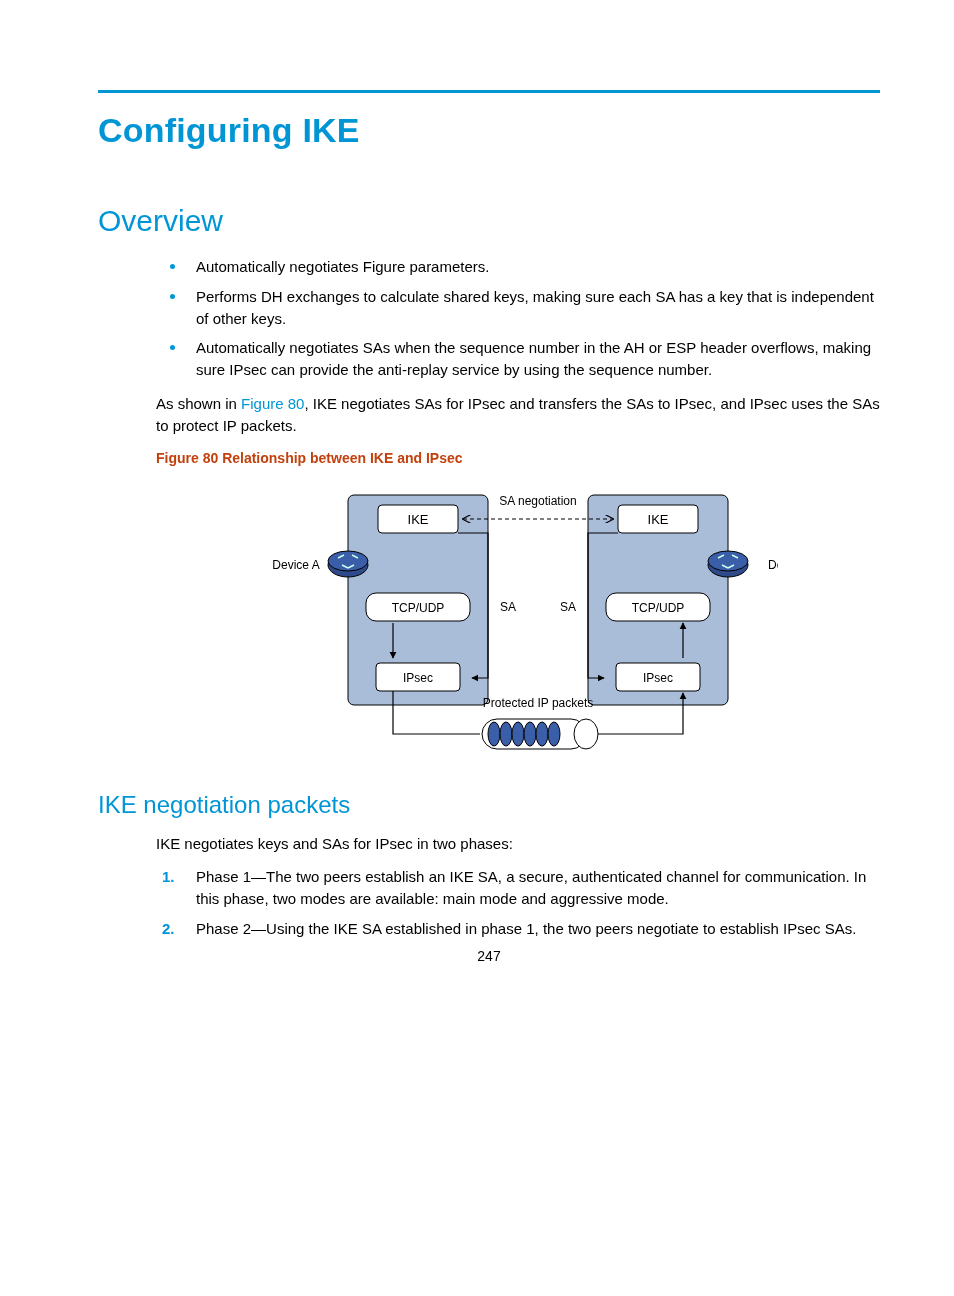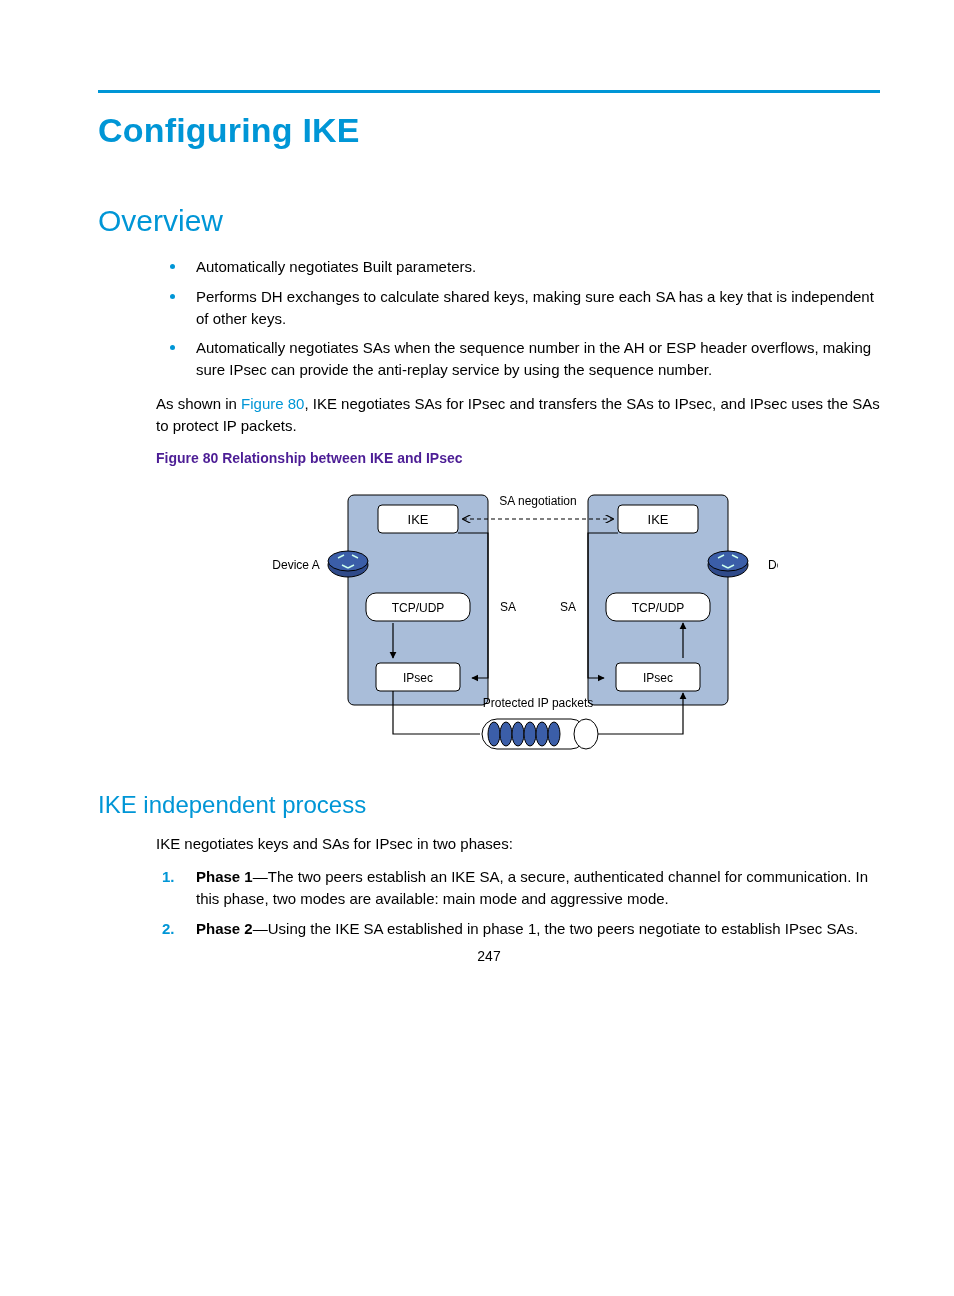--- a/index.html
+++ b/index.html
@@ -86,26 +86,26 @@
     position: absolute;
     left: 6px;
     top: 0;
     color: #0096d6;
     font-weight: 700;
   }
   .figref {
     color: #0096d6;
   }
   .figure-caption {
-    color: #4c1d95;
+    color: #c2410c;
     font-weight: 700;
     font-size: 14px;
     margin: 6px 0 14px 0;
   }
-  .bold { font-weight: 700; }
+  .bold { font-weight: 400; }
   .diagram-wrap {
     display: flex;
     justify-content: center;
     margin: 0 0 10px 0;
   }
   .page-number {
     text-align: center;
     font-size: 14px;
   }
 </style>
@@ -115,21 +115,21 @@
 <div class="page">
   <div class="top-rule"></div>
   <h1 class="chapter">Configuring IKE</h1>
 
 
   <h2 class="section">Overview</h2>
 
   <div class="body-text">
 
     <ul class="bullets">
-      <li>Automatically negotiates Built parameters.</li>
+      <li>Automatically negotiates Figure parameters.</li>
       <li>Performs DH exchanges to calculate shared keys, making sure each SA has a key that is independent of other keys.</li>
       <li>Automatically negotiates SAs when the sequence number in the AH or ESP header overflows, making sure IPsec can provide the anti-replay service by using the sequence number.</li>
     </ul>
 
     <p>
       <span>As shown in </span><span class="figref">Figure 80</span><span>, IKE negotiates SAs for IPsec and transfers the SAs to IPsec, and IPsec uses the SAs to protect IP packets.</span>
     </p>
 
     <p class="figure-caption">Figure 80 Relationship between IKE and IPsec</p>
 
@@ -199,21 +199,21 @@
           <ellipse cx="284" cy="251" rx="6" ry="12" fill="#3b5ea8" stroke="#000"></ellipse>
           <ellipse cx="296" cy="251" rx="6" ry="12" fill="#3b5ea8" stroke="#000"></ellipse>
         </g>
 
         <polyline points="135,208 135,251 222,251" fill="none" stroke="#000" stroke-width="1.2"></polyline>
         <polyline points="340,251 425,251 425,210" fill="none" stroke="#000" stroke-width="1.2" marker-end="url(#arrow)"></polyline>
       </svg>
     </div>
   </div>
 
-  <h3 class="subsection">IKE independent process</h3>
+  <h3 class="subsection">IKE negotiation packets</h3>
 
   <div class="body-text">
     <p>IKE negotiates keys and SAs for IPsec in two phases:</p>
     <ol class="numbered">
       <li>
         <span class="bold">Phase 1</span><span>—The two peers establish an IKE SA, a secure, authenticated channel for communication. In this phase, two modes are available: main mode and aggressive mode.</span>
       </li>
       <li>
         <span class="bold">Phase 2</span><span>—Using the IKE SA established in phase 1, the two peers negotiate to establish IPsec SAs.</span>
       </li>

